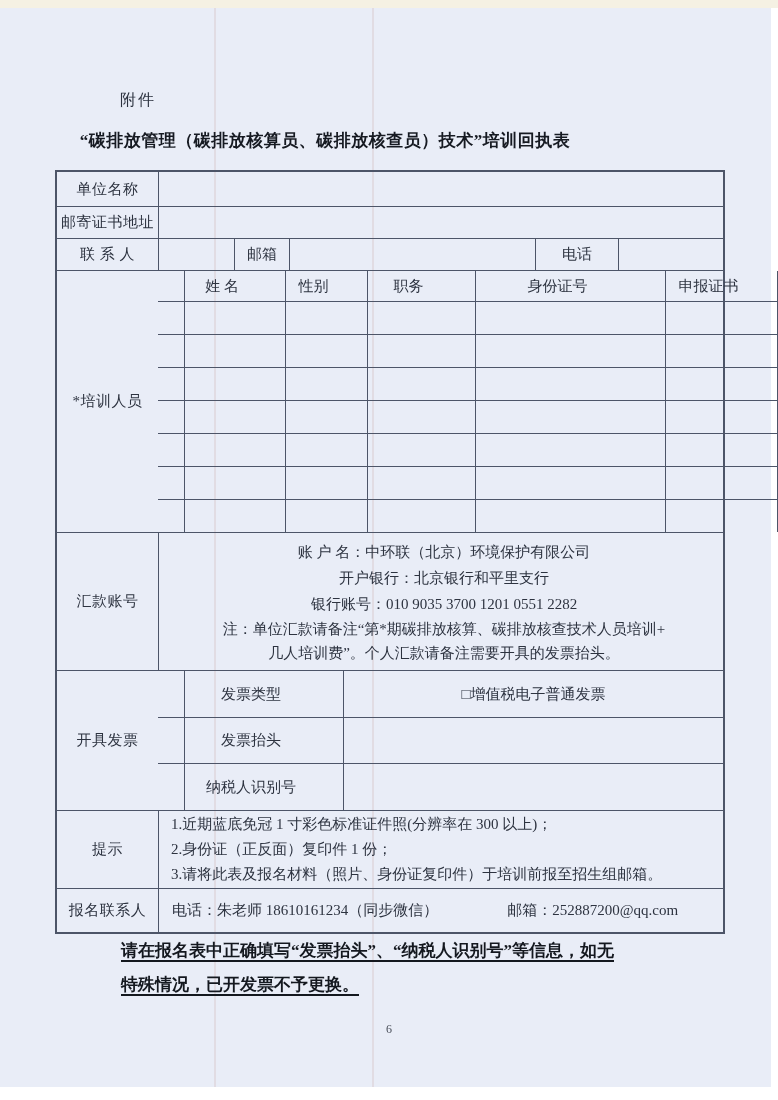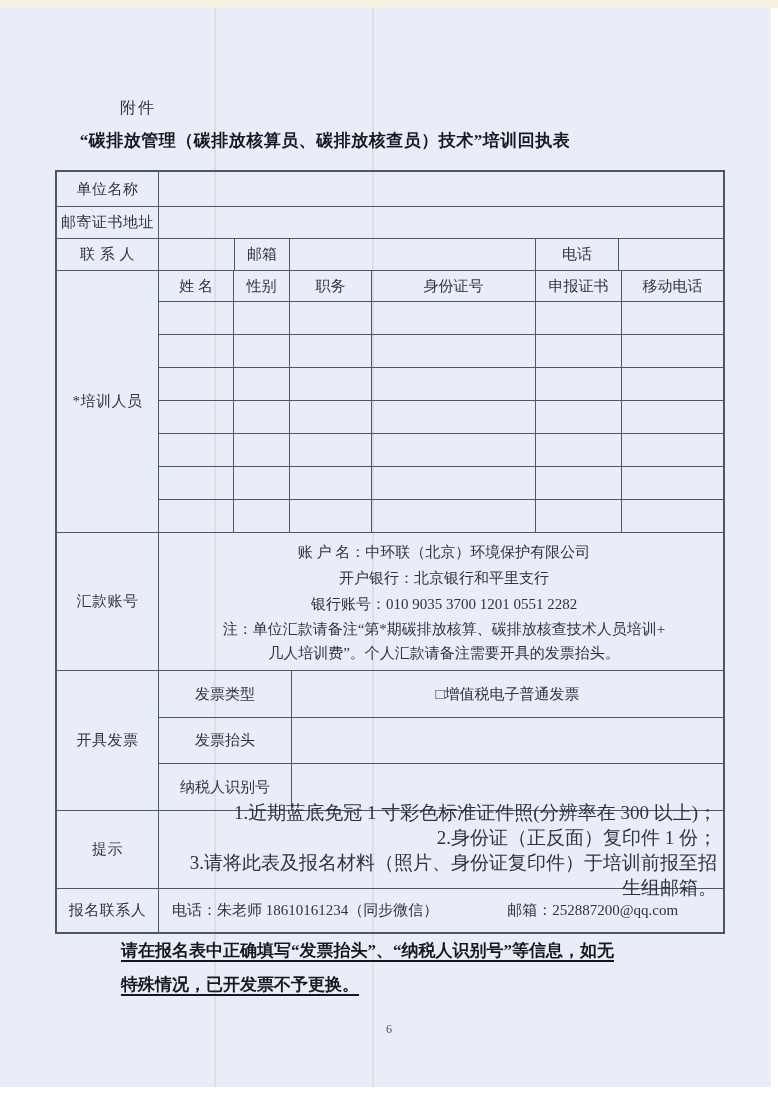--- a/index.html
+++ b/index.html
@@ -11,21 +11,21 @@
   body{
     width:778px;height:1100px;position:relative;background:#ffffff;overflow:hidden;
     font-family:"Liberation Serif","DejaVu Serif",serif;color:var(--txt);
   }
   .page{position:absolute;left:0;top:8px;width:771px;height:1079px;background:var(--bg);}
   .strip-top{position:absolute;left:0;top:0;width:778px;height:8px;background:#f5f1e3;}
   .fold{position:absolute;top:8px;height:1079px;width:2px;background:rgba(213,190,190,.35);}
   .fold.f1{left:214px;}
   .fold.f2{left:372px;}
 
-  .attachment{position:absolute;left:120px;top:98px;font-size:16px;letter-spacing:2px;}
+  .attachment{position:absolute;left:120px;top:90px;font-size:16px;letter-spacing:2px;}
   .doc-title{position:absolute;left:0;top:129px;width:650px;text-align:center;
     font-weight:bold;font-size:17px;color:#161a22;letter-spacing:.5px;}
 
   .tbl{position:absolute;left:55px;top:170px;width:670px;border:2px solid var(--bc);
     box-sizing:border-box;background:transparent;}
   .r{display:flex;box-sizing:border-box;}
   .bt{border-top:1px solid var(--bc);}
   .c{box-sizing:border-box;border-left:1px solid var(--bc);flex-shrink:0;
      display:flex;align-items:center;justify-content:center;font-size:15px;color:var(--txt);}
   .c.first{border-left:none;}
@@ -34,34 +34,34 @@
 
   .h34{height:34px}.h32{height:32px}.h30{height:30px}.h33{height:33px}
   .h138{height:138px}.h46{height:46px}.h47{height:47px}.h78{height:78px}.h44{height:44px}
 
   
   .w76{width:76px}.w55{width:55px}.w246{width:246px}.w83{width:83px}
   
   .tw1{width:75px}.tw2{width:56px}.tw3{width:82px}.tw4{width:164px}.tw5{width:86px}
   .sectcol{display:flex;flex-direction:column;flex:1 1 auto;}
   .trow{display:flex;box-sizing:border-box;}
-  .trow .c{border-left:1px solid var(--bc);}
+  .trow .c{border-left:1px solid var(--bc);margin-left:26px;}
 
   
   .remit{flex:1 1 auto;border-left:1px solid var(--bc);box-sizing:border-box;
     display:flex;flex-direction:column;justify-content:center;padding:4px 8px 4px 14px;}
   .remit div{line-height:26px;font-size:15px;text-align:center;}
   .remit .note{line-height:24px;}
 
   
   .ivl{width:133px;}
   
   .tips{flex:1 1 auto;border-left:1px solid var(--bc);box-sizing:border-box;
     display:flex;flex-direction:column;justify-content:center;padding:2px 6px 2px 12px;}
-  .tips div{line-height:25px;font-size:19px;text-align:right;}
+  .tips div{line-height:25px;font-size:15px;}
   
   .reg{flex:1 1 auto;border-left:1px solid var(--bc);box-sizing:border-box;
     display:flex;align-items:center;padding-left:13px;font-size:15px;gap:27px;}
   .reg .em{margin-left:42px;}
 
   .footnote{position:absolute;left:121px;top:934px;width:606px;font-weight:bold;
     font-size:17px;line-height:34px;color:#14181f;}
   .footnote span{text-decoration:underline;text-underline-offset:4px;
     text-decoration-thickness:2px;}
   .pagenum{position:absolute;left:0;top:1022px;width:778px;text-align:center;

